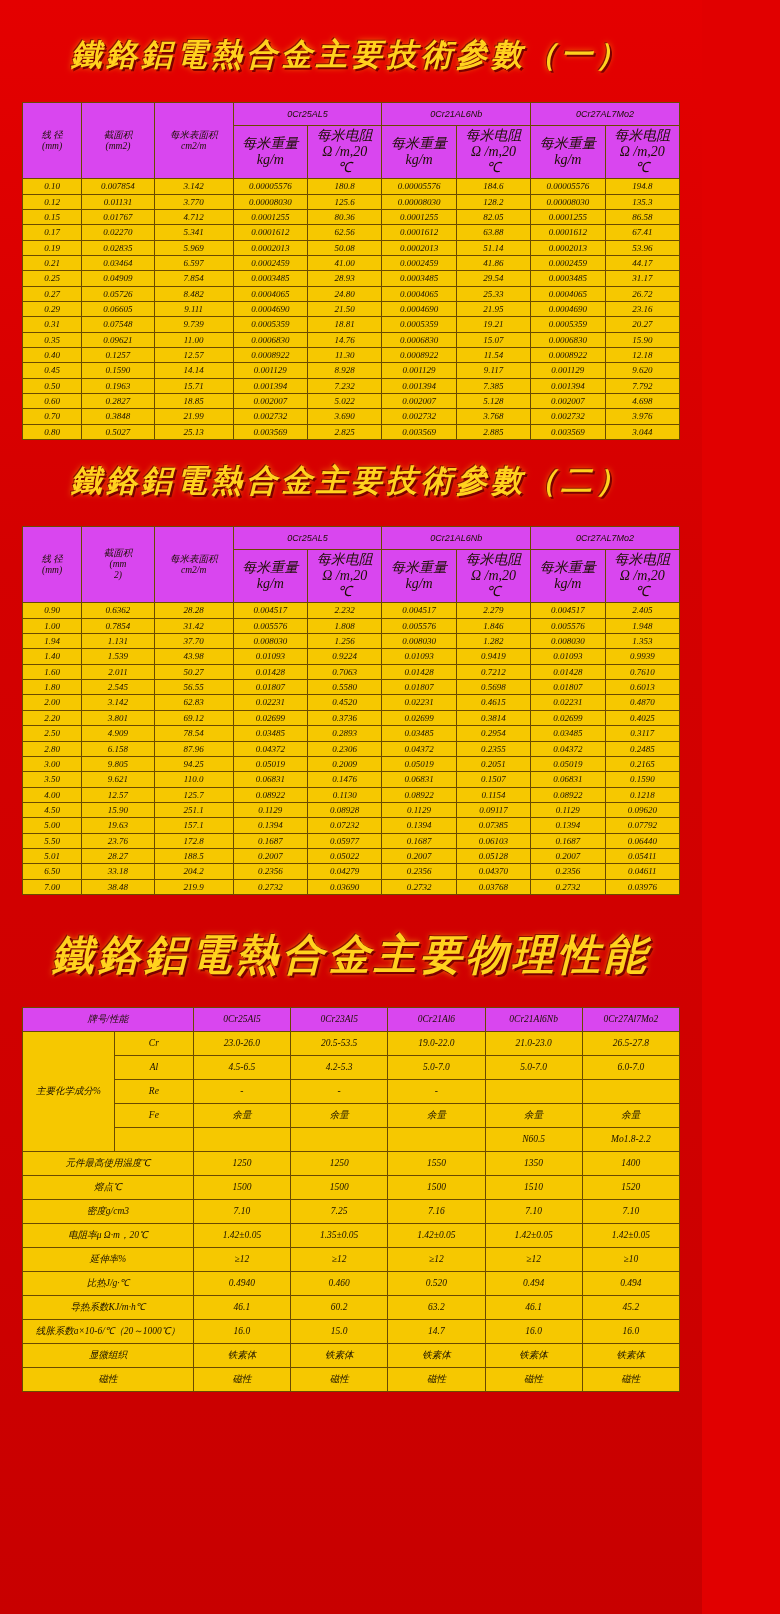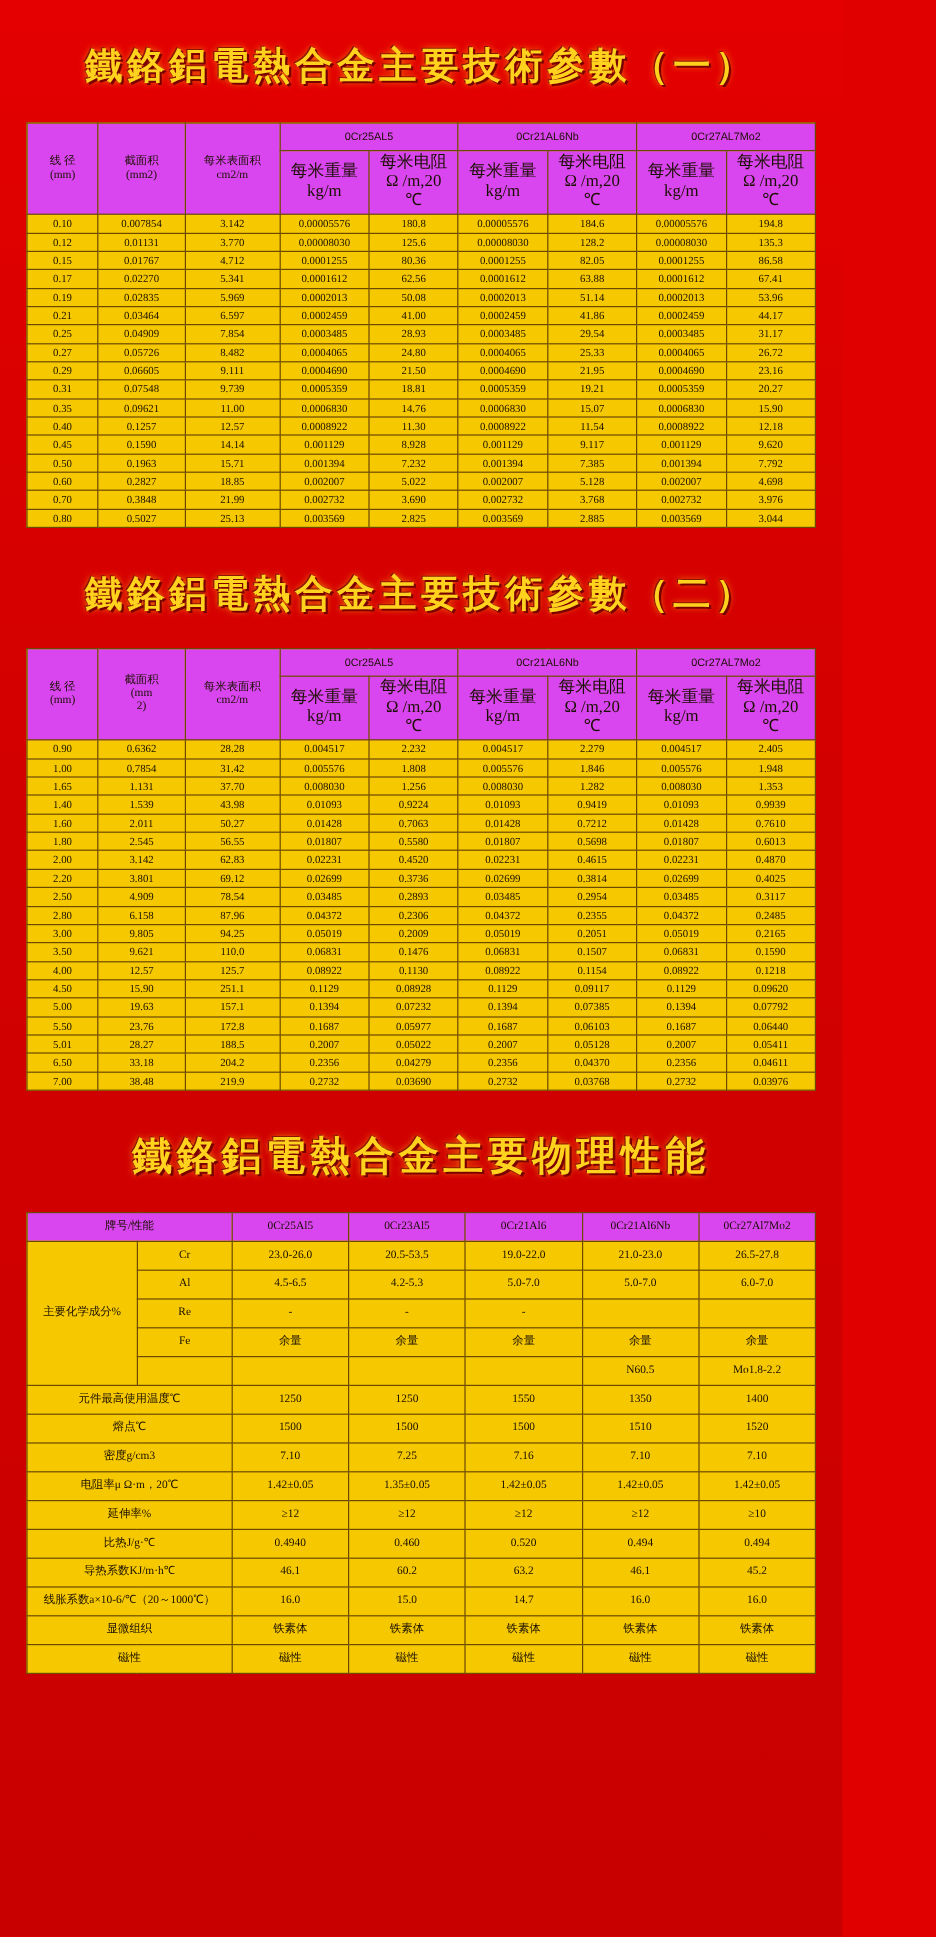--- a/index.html
+++ b/index.html
@@ -8,35 +8,36 @@
     background:#e10000;
     font-family:"Liberation Serif",serif;
     color:#000;
   }
   .page{
     width:702px;
     min-height:1614px;
     background:linear-gradient(180deg,#e40000 0%,#d40000 35%,#cf0000 70%,#c80000 100%);
     padding:0;
     box-sizing:border-box;
+    font-style:italic;
   }
   .title{
     text-align:center;
     font-family:"DejaVu Sans",sans-serif;
     font-weight:bold;
     color:#ffd21e;
     letter-spacing:4px;
     text-shadow:
       2px 2px 0 #7a0000,
       -1px -1px 0 #8a1500,
       0 0 6px rgba(255,190,0,.8);
   }
   .title-1{font-size:31px;padding:34px 0 26px 0;}
-  .title-2{font-size:31px;padding:34px 0 24px 0;}
-  .title-3{font-size:33px;padding:32px 0 24px 0;}
+  .title-2{font-size:31px;padding:20px 0 24px 0;}
+  .title-3{font-size:42px;padding:32px 0 24px 0;}
 
   .tbl-wrap{padding:0 22px;}
   table{
     border-collapse:collapse;
     width:100%;
     background:#f5c400;
     table-layout:fixed;
   }
   table td,table th{
     border:1px solid #6b4a00;
@@ -402,21 +403,21 @@
             <td class="numcell">0.7854</td>
             <td class="numcell">31.42</td>
             <td class="numcell">0.005576</td>
             <td class="numcell">1.808</td>
             <td class="numcell">0.005576</td>
             <td class="numcell">1.846</td>
             <td class="numcell">0.005576</td>
             <td class="numcell">1.948</td>
           </tr>
           <tr>
-            <td class="numcell">1.65</td>
+            <td class="numcell">1.94</td>
             <td class="numcell">1.131</td>
             <td class="numcell">37.70</td>
             <td class="numcell">0.008030</td>
             <td class="numcell">1.256</td>
             <td class="numcell">0.008030</td>
             <td class="numcell">1.282</td>
             <td class="numcell">0.008030</td>
             <td class="numcell">1.353</td>
           </tr>
           <tr>

